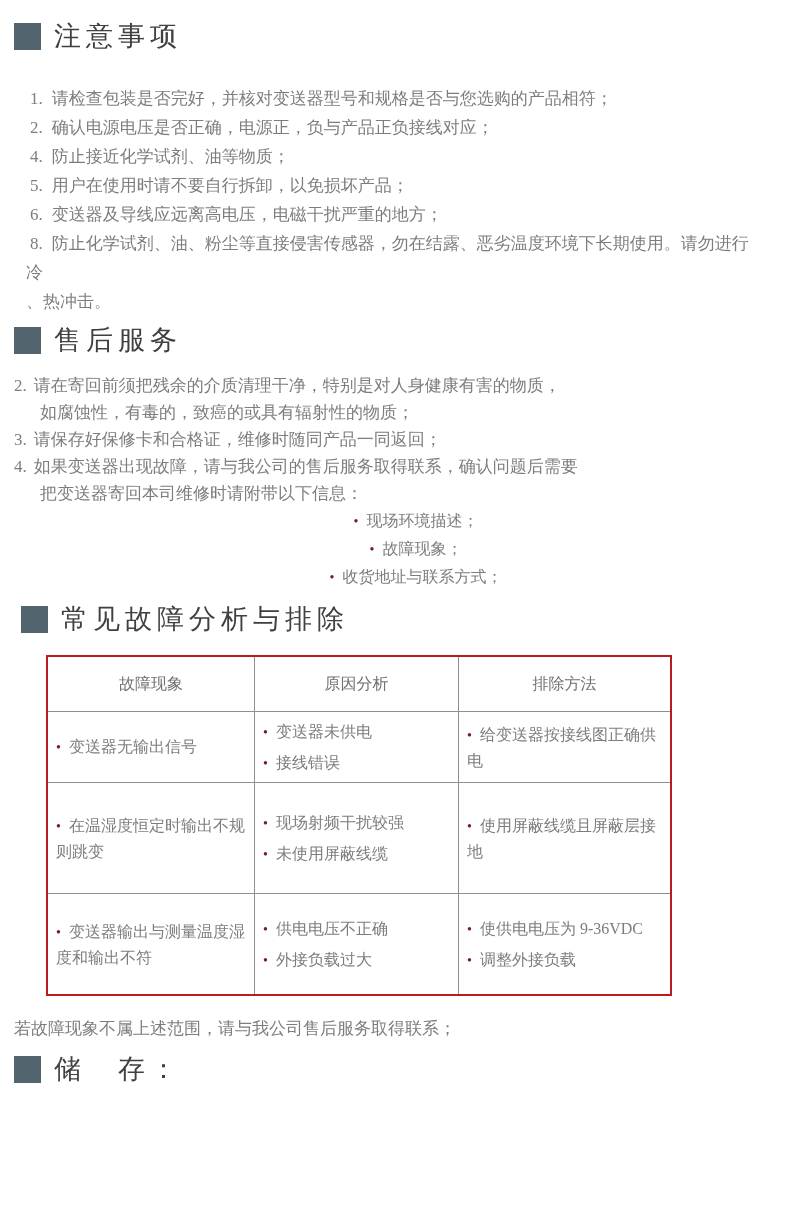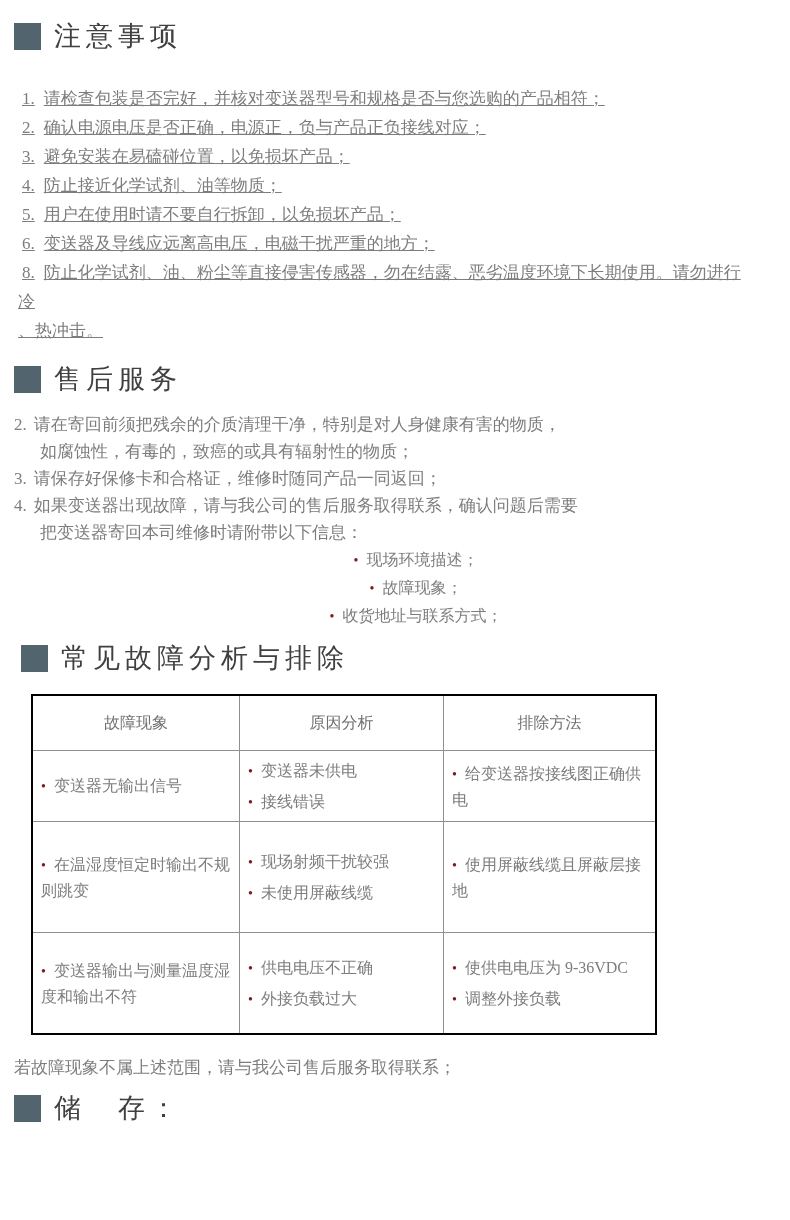--- a/index.html
+++ b/index.html
@@ -9,37 +9,37 @@
     color:#7d7d7d;
   }
   .page{padding:16px 34px 0 14px;}
 
   
   .sec-h{display:flex;align-items:center;height:40px;}
   .sec-h .sq{width:27px;height:27px;background:#52656e;flex:0 0 auto;margin-right:13px;}
   .sec-h .t{font-size:27px;letter-spacing:5px;color:#404040;font-weight:400;white-space:pre;}
 
   
-  .plist{margin:28px 0 0 4px;text-decoration:underline;}
+  .plist{margin:28px 0 0 12px;}
   .plist p{margin:0;font-size:17px;line-height:29px;white-space:pre-wrap;text-indent:4px;}
   .plist .num{margin-right:9px;}
 
   
   .slist{margin:12px 0 0 0;}
   .slist p{margin:0;font-size:17px;line-height:27px;white-space:pre-wrap;padding-left:26px;text-indent:-26px;}
   .slist .num{margin-right:7px;}
 
   
   .bullets{margin:0;padding-left:62px;}
   .bullets p{margin:0;font-size:16px;line-height:27px;text-align:center;}
 
   .b{color:#7a1b1e;margin-right:8px;font-size:14px;}
 
   
-  table.faults{border-collapse:collapse;margin:16px 0 0 17px;width:620px;border:2px solid #000000;table-layout:fixed;}
+  table.faults{border-collapse:collapse;margin:16px 0 0 32px;width:620px;border:2px solid #b91c1c;table-layout:fixed;}
   table.faults td{border:1px solid #8f8f8f;vertical-align:middle;padding:0 8px 0 8px;font-size:16px;color:#7d7d7d;}
   table.faults td.th{text-align:center;height:54px;padding:0;color:#707070;}
   tr.r1 td{height:70px;}
   tr.r2 td{height:110px;}
   tr.r3 td{height:100px;}
   .tline{margin:5px 0;line-height:25px;}
 
   .note{margin:18px 0 0 0;font-size:17px;line-height:29px;}
   .sec-h.storage{margin-top:6px;}
 </style>
@@ -49,29 +49,28 @@
 <div class="page">
 
   <div class="sec-h">
     <span class="sq"></span>
     <span class="t">注意事项</span>
   </div>
 
   <div class="plist">
     <p><span class="num">1.</span><span>请检查包装是否完好，并核对变送器型号和规格是否与您选购的产品相符；</span></p>
     <p><span class="num">2.</span><span>确认电源电压是否正确，电源正，负与产品正负接线对应；</span></p>
-    <p><span class="num">3.</span><span>避免安装在易磕碰位置，以免损坏产品；</span></p>
     <p><span class="num">4.</span><span>防止接近化学试剂、油等物质；</span></p>
     <p><span class="num">5.</span><span>用户在使用时请不要自行拆卸，以免损坏产品；</span></p>
     <p><span class="num">6.</span><span>变送器及导线应远离高电压，电磁干扰严重的地方；</span></p>
     <p><span class="num">8.</span><span>防止化学试剂、油、粉尘等直接侵害传感器，勿在结露、恶劣温度环境下长期使用。请勿进行冷
 、热冲击。</span></p>
   </div>
 
-  <div class="sec-h" style="margin-top:14px;">
+  <div class="sec-h" style="margin-top:4px;">
     <span class="sq"></span>
     <span class="t">售后服务</span>
   </div>
 
   <div class="slist">
     <p><span class="num">2.</span><span>请在寄回前须把残余的介质清理干净，特别是对人身健康有害的物质，
 如腐蚀性，有毒的，致癌的或具有辐射性的物质；</span></p>
     <p><span class="num">3.</span><span>请保存好保修卡和合格证，维修时随同产品一同返回；</span></p>
     <p><span class="num">4.</span><span>如果变送器出现故障，请与我公司的售后服务取得联系，确认问题后需要
 把变送器寄回本司维修时请附带以下信息：</span></p>

